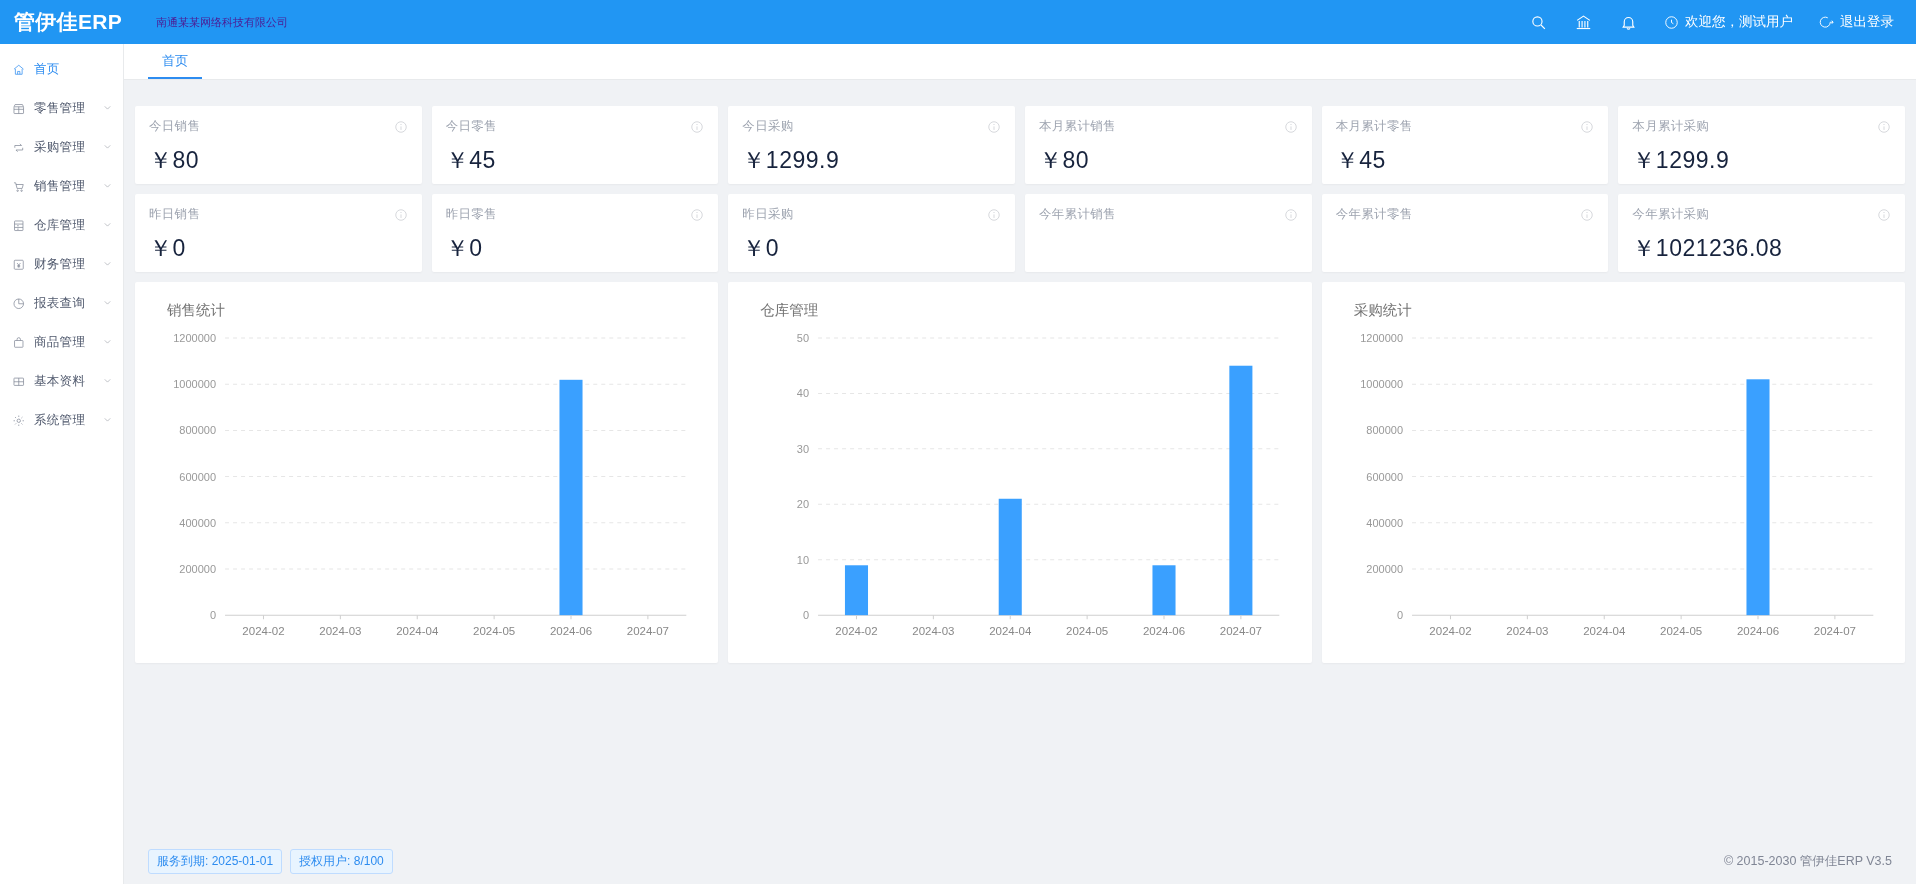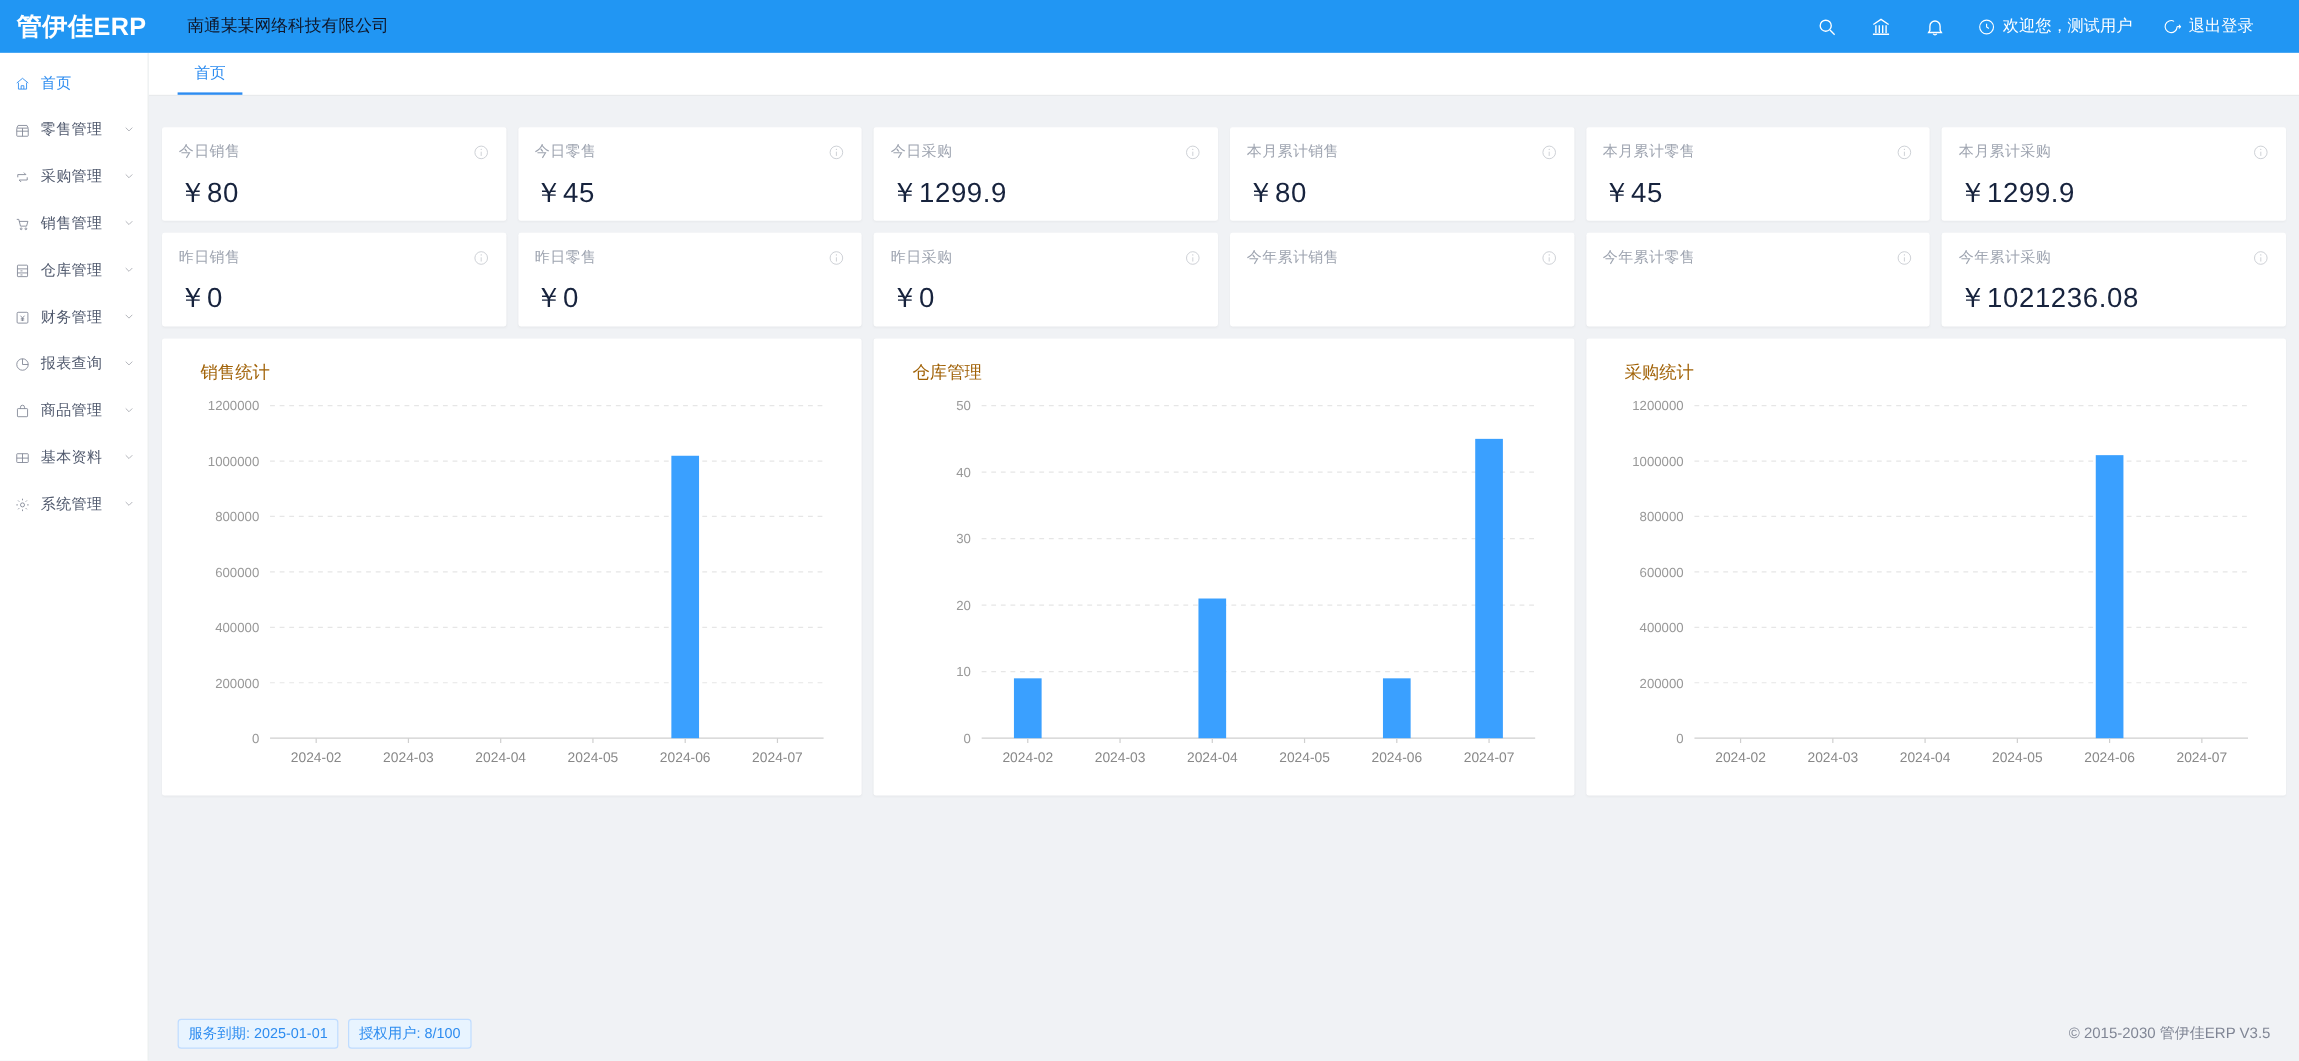--- a/index.html
+++ b/index.html
@@ -20,24 +20,24 @@
     display: flex; align-items: center;
     color: #fff;
     position: relative;
     z-index: 10;
   }
   .logo-box {
     width: 152px; flex: 0 0 152px;
     display: flex; align-items: center; padding-left: 14px;
   }
   .logo-text { font-size: 21px; font-weight: bold; letter-spacing: .3px; white-space: nowrap; }
-  .company { font-size: 14px; color: #0f172a; white-space: nowrap; padding-left: 4px; }
+  .company { font-size: 11px; color: #4c1d95; white-space: nowrap; padding-left: 4px; }
   .header-right {
     margin-left: auto; display: flex; 
-    gap: 26px; padding-right: 38px; font-size: 13.5px;
+    gap: 26px; padding-right: 22px; font-size: 13.5px;
   }
   .hicon { width: 19px; height: 19px; display: inline-flex; align-items: center; justify-content: center; cursor: pointer; }
   .hicon svg { width: 17px; height: 17px; stroke: #fff; fill: none; stroke-width: 1.6; }
   .user-chip, .logout-chip { display: flex; align-items: center; gap: 6px; cursor: pointer; white-space: nowrap; }
   .user-chip svg, .logout-chip svg { width: 15px; height: 15px; stroke: #fff; fill: none; stroke-width: 1.5; }
 
   
   .body-split { flex: 1 1 auto; display: flex; min-height: 0; }
 
   
@@ -93,21 +93,21 @@
   .sc-value { font-size: 23px; color: #17233d; margin-top: 10px; font-weight: 400; letter-spacing: .5px; white-space: nowrap; }
 
   
   .charts-row { display: flex; gap: 10px; }
   .chart-card {
     flex: 1 1 0; background: #fff; border-radius: 2px;
     height: 381px; padding: 15px 16px 8px 16px;
     box-shadow: 0 1px 2px rgba(0,0,0,.04);
     display: flex; flex-direction: column; min-width: 0;
   }
-  .chart-title { font-size: 14.5px; color: #a16207; margin: 4px 0 0 16px; }
+  .chart-title { font-size: 14.5px; color: #737373; margin: 4px 0 0 16px; }
   .chart-plot { flex: 1 1 auto; position: relative; margin-top: 6px; }
   .chart-plot svg { width: 100%; height: 100%; display: block; }
 
   
   .footer {
     flex: 0 0 46px; height: 46px;
     display: flex; align-items: center;
     padding: 0 24px 0 24px;
     background: #f0f2f5;
   }

